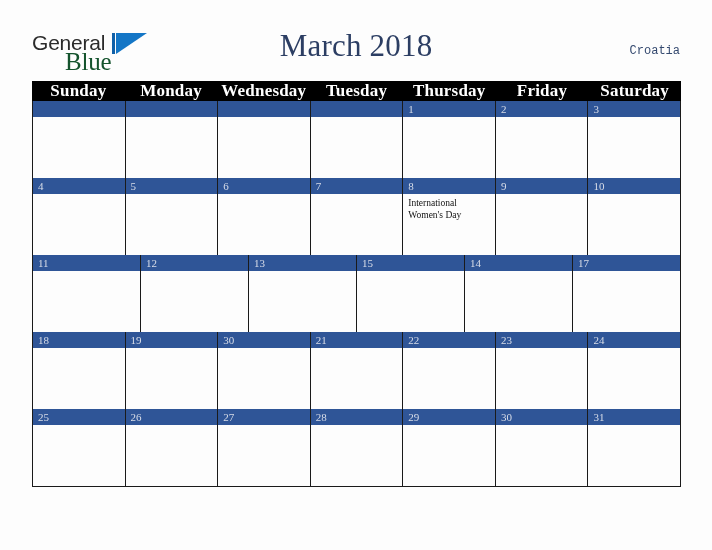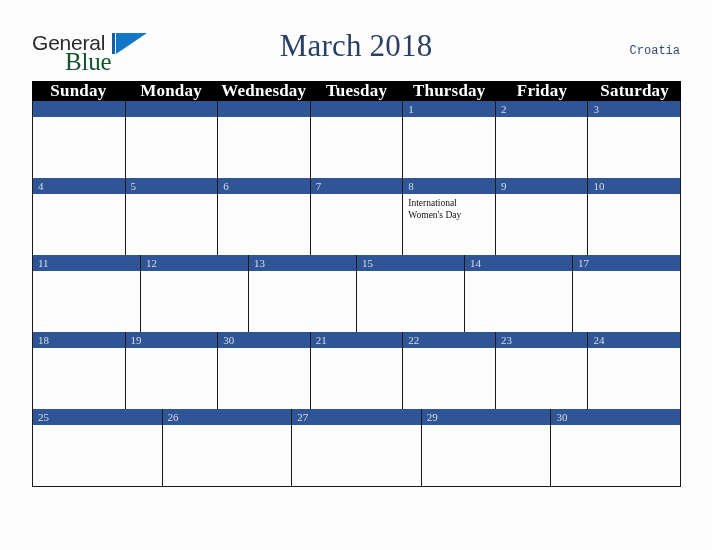--- a/index.html
+++ b/index.html
@@ -331,23 +331,31 @@
       </div>
       <div class="day-cell">
         <div class="day-number-bar">26</div>
         <div class="day-events"></div>
       </div>
       <div class="day-cell">
         <div class="day-number-bar">27</div>
         <div class="day-events"></div>
       </div>
       <div class="day-cell">
+        <div class="day-number-bar">28</div>
+        <div class="day-events"></div>
+      </div>
+      <div class="day-cell">
         <div class="day-number-bar">29</div>
         <div class="day-events"></div>
       </div>
       <div class="day-cell">
         <div class="day-number-bar">30</div>
+        <div class="day-events"></div>
+      </div>
+      <div class="day-cell">
+        <div class="day-number-bar">31</div>
         <div class="day-events"></div>
       </div>
     </div>
 
   </div>
 </div>
 
 </body></html>

